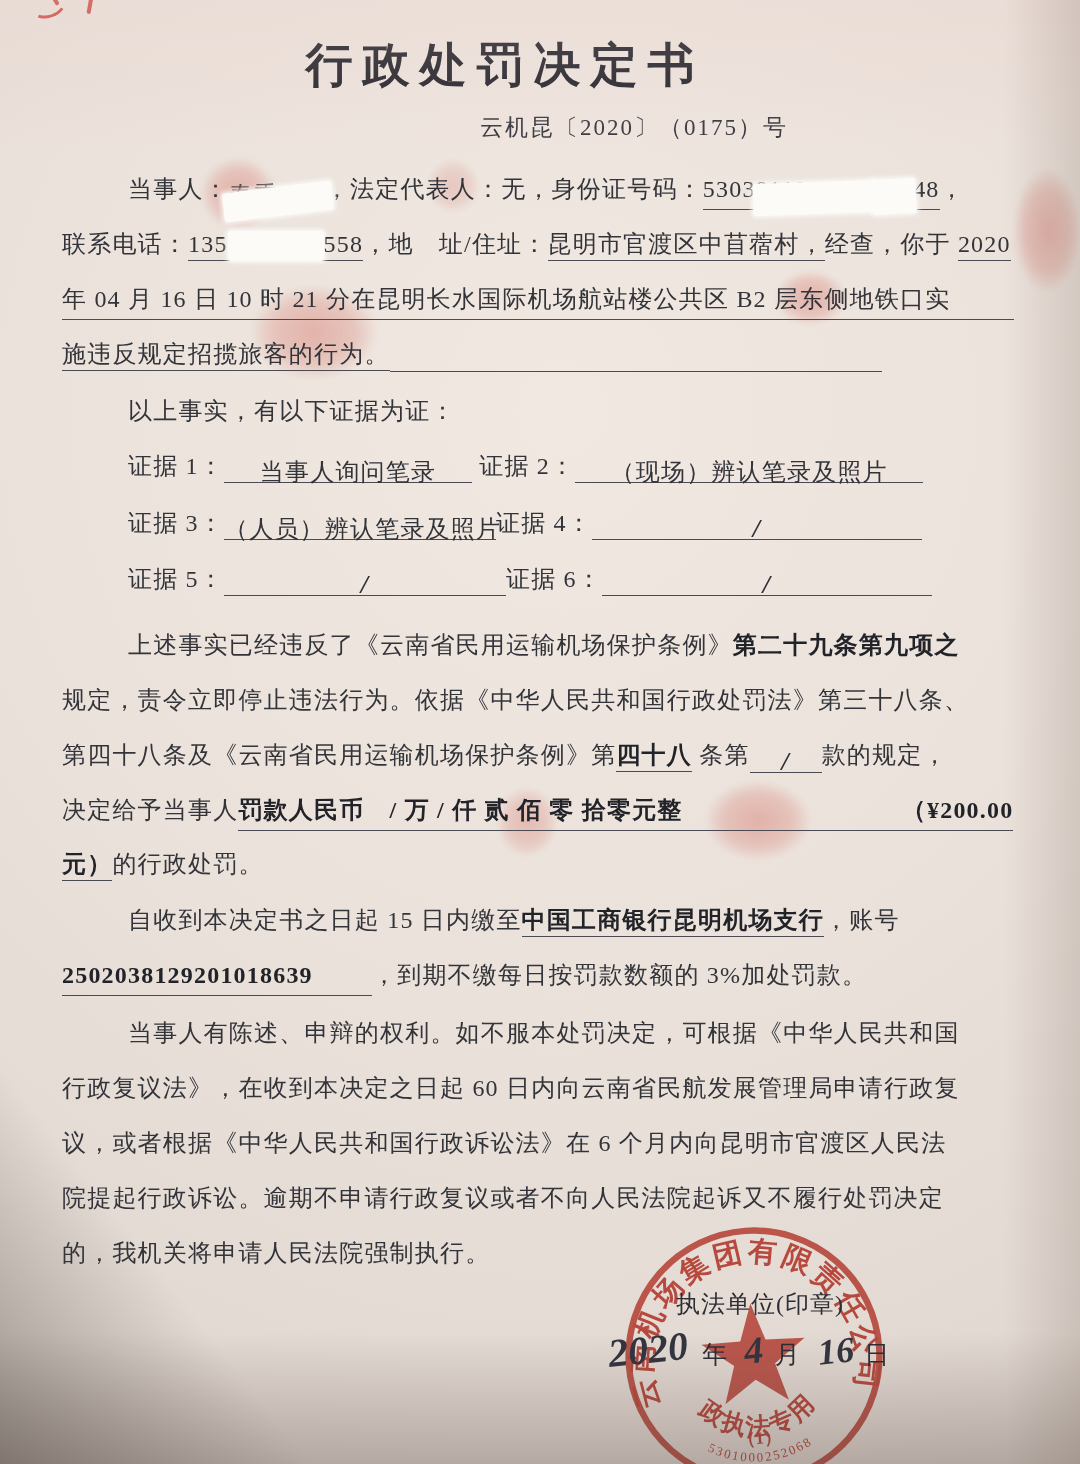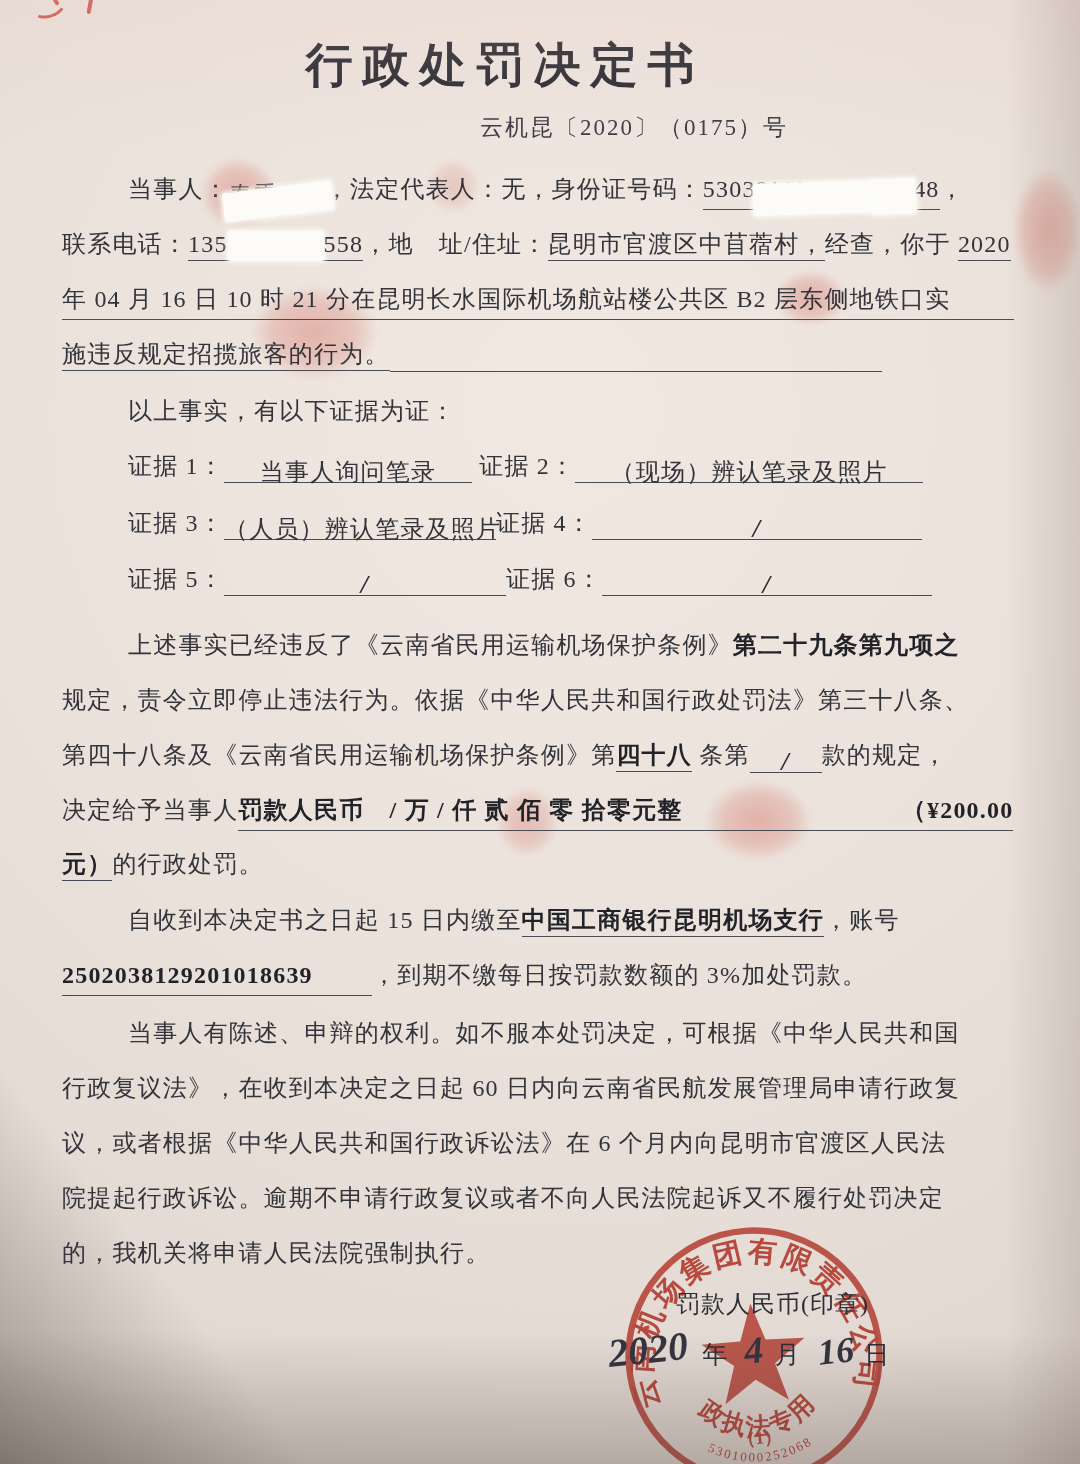--- a/index.html
+++ b/index.html
@@ -143,21 +143,21 @@
     </text>
     <text font-size="23" fill="#c8453a" letter-spacing="2" font-weight="700" font-family="Liberation Serif,serif">
       <textPath href="#arcMid" startOffset="50%" text-anchor="middle">行政执法专用章</textPath>
     </text>
     <text x="125" y="207" font-size="16" fill="#c8453a" text-anchor="middle" font-weight="700" font-family="Liberation Serif,serif">（1）</text>
     <text font-size="12" fill="#c8453a" letter-spacing="2" font-family="Liberation Serif,serif">
       <textPath href="#arcSerial" startOffset="50%" text-anchor="middle">5301000252068</textPath>
     </text>
   </svg>
 
-  <div class="unit">罚款人民币(印章)</div>
+  <div class="unit">执法单位(印章)</div>
 
   <div class="dateline">
     <span class="hand" style="font-size:40px;">2020</span>
     <span style="margin-left:8px;">年</span>
     <span class="hand" style="font-size:38px;margin:0 6px 0 10px;">4</span>
     <span>月</span>
     <span class="hand" style="font-size:36px;margin:0 4px 0 12px;">16</span>
     <span>日</span>
   </div>
 

